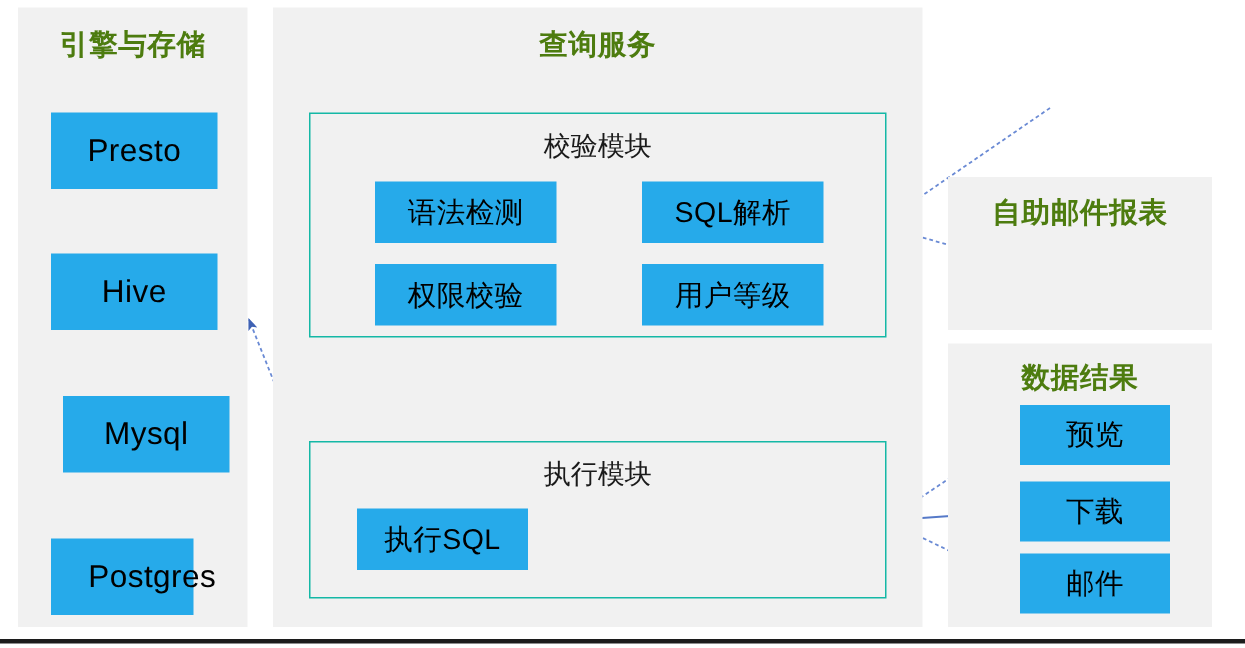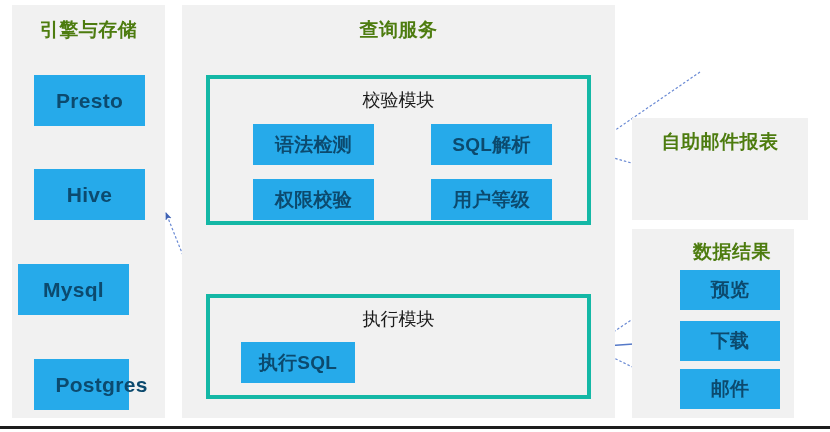--- a/index.html
+++ b/index.html
@@ -27,42 +27,42 @@
     width: 100%;
     text-align: center;
     color: #4d7c0f;
     font-size: 19px;
     font-weight: 700;
     letter-spacing: 0.5px;
     white-space: nowrap;
   }
   .module {
     position: absolute;
-    border: 4px solid #14b8a6;
+    border: 1px solid #14b8a6;
     background: transparent;
     box-sizing: border-box;
   }
   .module-title {
     position: absolute;
     width: 100%;
     text-align: center;
     color: #1a1a1a;
     font-size: 18px;
     font-weight: 400;
     white-space: nowrap;
   }
   .bluebox {
     position: absolute;
     background: #26aaea;
-    color: #0c4a6e;
+    color: #000000;
     display: flex;
     align-items: center;
     justify-content: center;
     font-size: 21px;
-    font-weight: 700;
+    font-weight: 400;
     box-sizing: border-box;
     white-space: nowrap;
     letter-spacing: 0.3px;
   }
   .bluebox.small {
     font-size: 19px;
   }
   .bluebox.res {
     font-size: 19px;
   }
@@ -112,21 +112,21 @@
     <line x1="591" y1="347" x2="676" y2="388" stroke="#6a8ad4" stroke-width="1.2" stroke-dasharray="2.5,2" marker-end="url(#ah)"></line>
   </svg>
 
   <div class="panel" style="left:12px; top:5px; width:153px; height:413px;">
     <div class="panel-title" style="top:12px;">引擎与存储</div>
 
     <div class="bluebox" style="left:22px; top:70px; width:111px; height:51px;">Presto</div>
 
     <div class="bluebox" style="left:22px; top:164px; width:111px; height:51px;">Hive</div>
 
-    <div class="bluebox" style="left:6px; top:259px; width:111px; height:51px;">Mysql</div>
+    <div class="bluebox" style="left:30px; top:259px; width:111px; height:51px;">Mysql</div>
 
     <div class="bluebox" style="left:22px; top:354px; width:95px; height:51px;padding-left:40px;">Postgres</div>
   </div>
 
   <div class="panel" style="left:182px; top:5px; width:433px; height:413px;">
     <div class="panel-title" style="top:12px;">查询服务</div>
 
     <div class="module" style="left:24px; top:70px; width:385px; height:150px;">
       <div class="module-title" style="top:9px;">校验模块</div>
 
@@ -146,21 +146,21 @@
 
     </div>
   </div>
 
 
   <div class="panel" style="left:632px; top:118px; width:176px; height:102px;">
     <div class="panel-title" style="top:11px;">自助邮件报表</div>
 
   </div>
 
-  <div class="panel" style="left:632px; top:229px; width:162px; height:189px;padding-left:19px;">
+  <div class="panel" style="left:632px; top:229px; width:176px; height:189px;">
     <div class="panel-title" style="top:10px;">数据结果</div>
 
     <div class="bluebox res" style="left:48px; top:41px; width:100px; height:40px;">预览</div>
 
     <div class="bluebox res" style="left:48px; top:92px; width:100px; height:40px;">下载</div>
 
     <div class="bluebox res" style="left:48px; top:140px; width:100px; height:40px;">邮件</div>
   </div>
 
   <div class="bottom-rule" style="top:426px;"></div>

